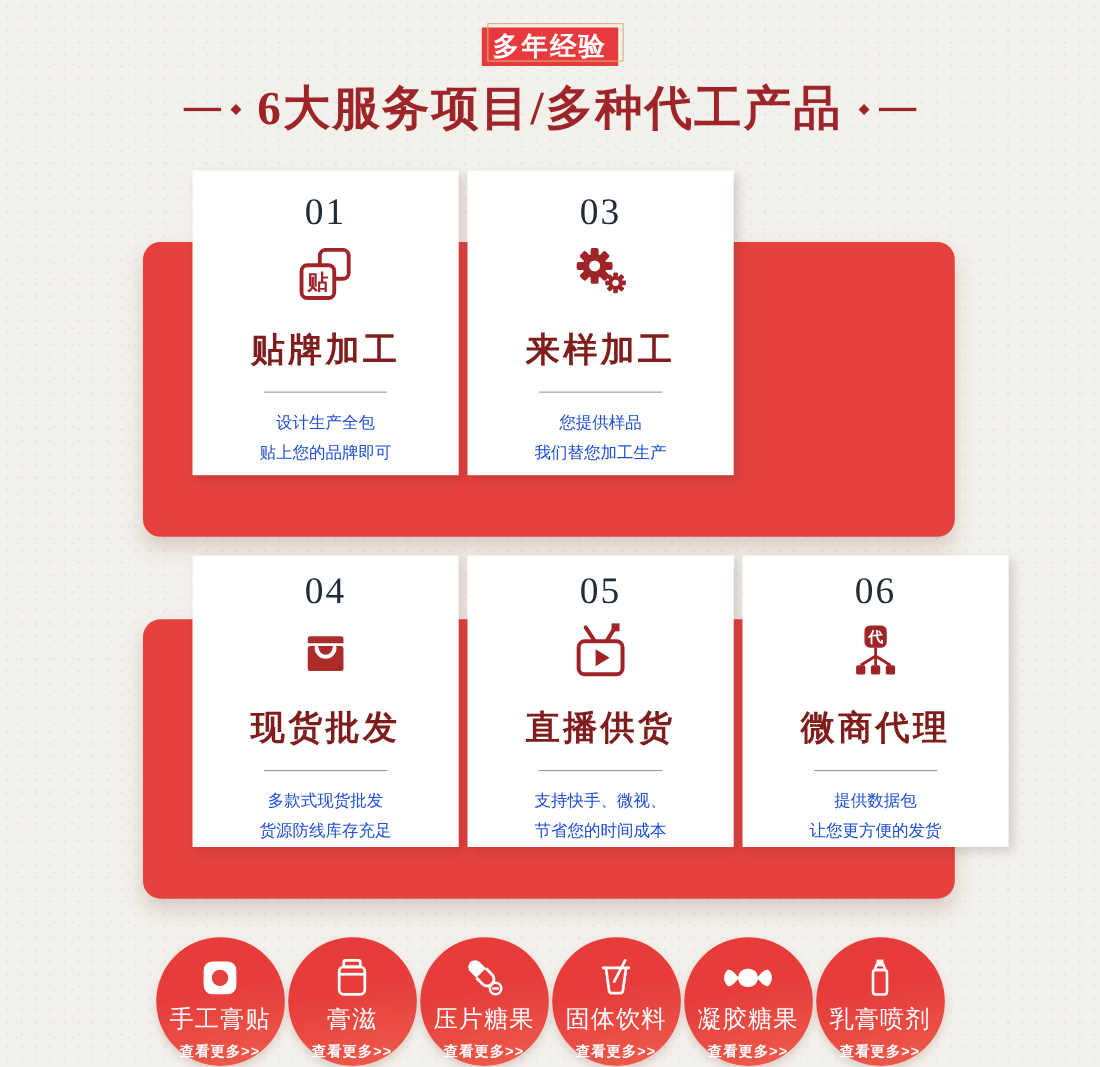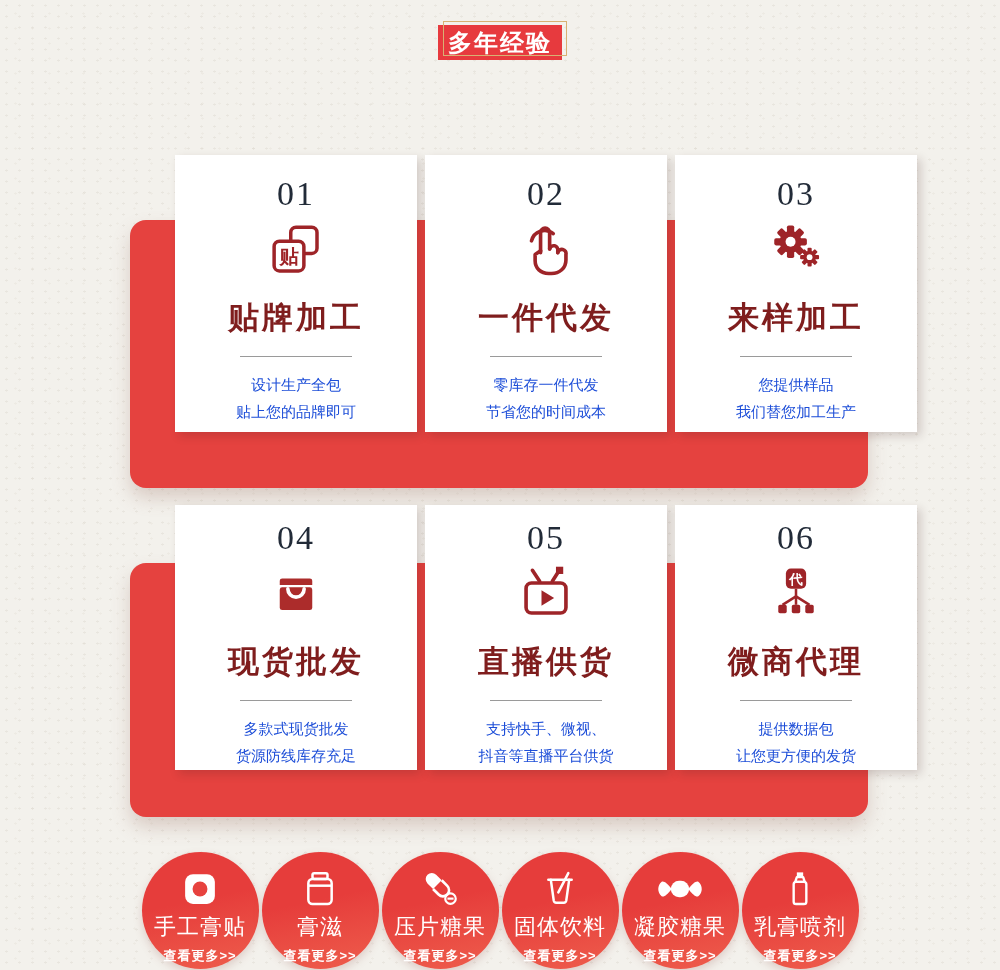--- a/index.html
+++ b/index.html
@@ -89,20 +89,31 @@
 </style>
 </head>
 <body>
 
 <div class="page">
 
   <div class="badge">
     <span>多年经验</span>
   </div>
 
+  <div class="title-row">
+    <span class="decor">
+      <span class="dash"></span>
+      <span class="dot"></span>
+    </span>
+    <span class="page-title">6大服务项目/多种代工产品</span>
+    <span class="decor">
+      <span class="dot"></span>
+      <span class="dash"></span>
+    </span>
+  </div>
 
   <div class="band band-1"></div>
   <div class="band band-2"></div>
 
   <div class="cards cards-1">
 
     <div class="card">
       <div class="card-number">01</div>
       <div class="card-icon">
         <svg viewBox="0 0 64 64" width="56" height="56">
@@ -112,37 +123,20 @@
         </svg>
       </div>
       <div class="card-title">贴牌加工</div>
       <div class="card-divider"></div>
       <div class="card-desc">
         <div>设计生产全包</div>
         <div>贴上您的品牌即可</div>
       </div>
     </div>
 
-    <div class="card">
-      <div class="card-number">02</div>
-      <div class="card-icon">
-        <svg viewBox="0 0 64 64" width="58" height="62" fill="none" stroke="#9e2428" stroke-width="4" stroke-linecap="round" stroke-linejoin="round">
-          <path d="M16 23 A15 15 0 0 1 40 15"></path>
-          <path d="M26 36 V14 a5 5 0 0 1 10 0 v18"></path>
-          <path d="M36 32 a4.5 4.5 0 0 1 9 2 v2"></path>
-          <path d="M45 36 a4.5 4.5 0 0 1 9 2 v6 c0 9 -7 15 -16 15 h-3 c-9 0 -15 -6 -15 -14 v-7 l6 -4"></path>
-        </svg>
-      </div>
-      <div class="card-title">一件代发</div>
-      <div class="card-divider"></div>
-      <div class="card-desc">
-        <div>零库存一件代发</div>
-        <div>节省您的时间成本</div>
-      </div>
-    </div>
 
     <div class="card">
       <div class="card-number">03</div>
       <div class="card-icon">
         <svg viewBox="0 0 64 64" width="60" height="58">
           <g transform="translate(26,24)" fill="#9e2428">
             <rect x="-4" y="-18" width="8" height="36" rx="2"></rect>
             <rect x="-4" y="-18" width="8" height="36" rx="2" transform="rotate(45)"></rect>
             <rect x="-4" y="-18" width="8" height="36" rx="2" transform="rotate(90)"></rect>
             <rect x="-4" y="-18" width="8" height="36" rx="2" transform="rotate(135)"></rect>
@@ -195,21 +189,21 @@
           <path d="M25 19 L17 7" stroke="#9e2428" stroke-width="4" stroke-linecap="round"></path>
           <path d="M39 19 L46 8" stroke="#9e2428" stroke-width="4" stroke-linecap="round"></path>
           <rect x="43" y="3" width="8" height="8" fill="#9e2428"></rect>
           <path d="M27 29 L41 37.5 L27 46 Z" fill="#9e2428"></path>
         </svg>
       </div>
       <div class="card-title">直播供货</div>
       <div class="card-divider"></div>
       <div class="card-desc">
         <div>支持快手、微视、</div>
-        <div>抖音等直播平台供货</div>
+        <div>节省您的时间成本</div>
       </div>
     </div>
 
     <div class="card">
       <div class="card-number">06</div>
       <div class="card-icon">
         <svg viewBox="0 0 64 64" width="54" height="56">
           <rect x="20" y="3" width="24" height="24" rx="6" fill="#9e2428"></rect>
           <text x="32" y="21" font-size="16" font-weight="bold" fill="#ffffff" text-anchor="middle">代</text>
           <g stroke="#9e2428" stroke-width="3" fill="none">

